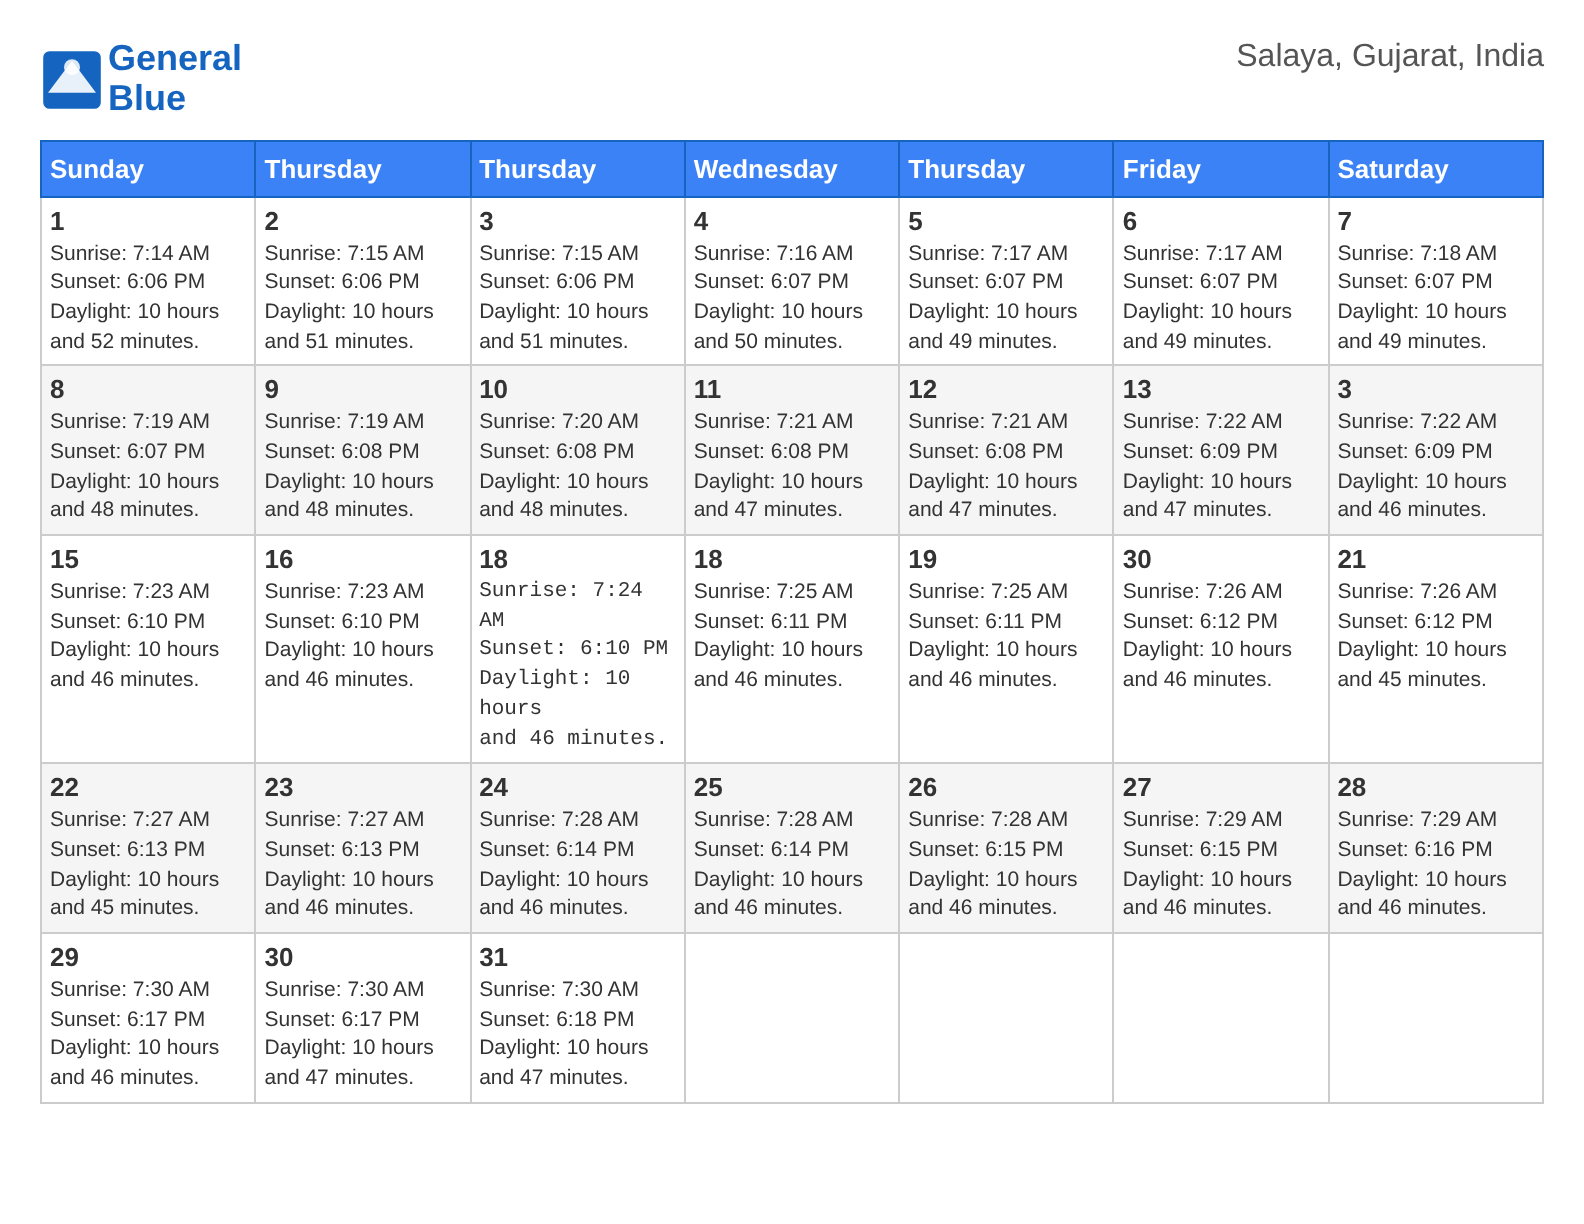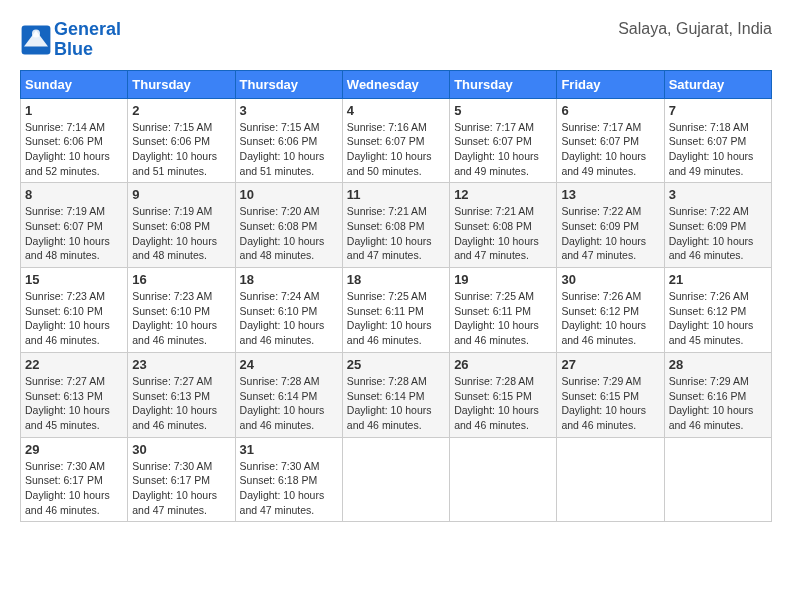--- a/index.html
+++ b/index.html
@@ -232,21 +232,21 @@
         </td>
         <td>
           <span class="day-num">16</span>
           <div class="day-info" style="white-space: pre-line;">Sunrise: 7:23 AM
 Sunset: 6:10 PM
 Daylight: 10 hours
 and 46 minutes.</div>
         </td>
         <td>
           <span class="day-num">18</span>
-          <div class="day-info" style="white-space: pre-line;">Sunrise: 7:24 AM
+          <div class="day-info" style="white-space: pre-line; font-family: Liberation Mono, monospace;">Sunrise: 7:24 AM
 Sunset: 6:10 PM
 Daylight: 10 hours
 and 46 minutes.</div>
         </td>
         <td>
           <span class="day-num">18</span>
           <div class="day-info" style="white-space: pre-line;">Sunrise: 7:25 AM
 Sunset: 6:11 PM
 Daylight: 10 hours
 and 46 minutes.</div>

